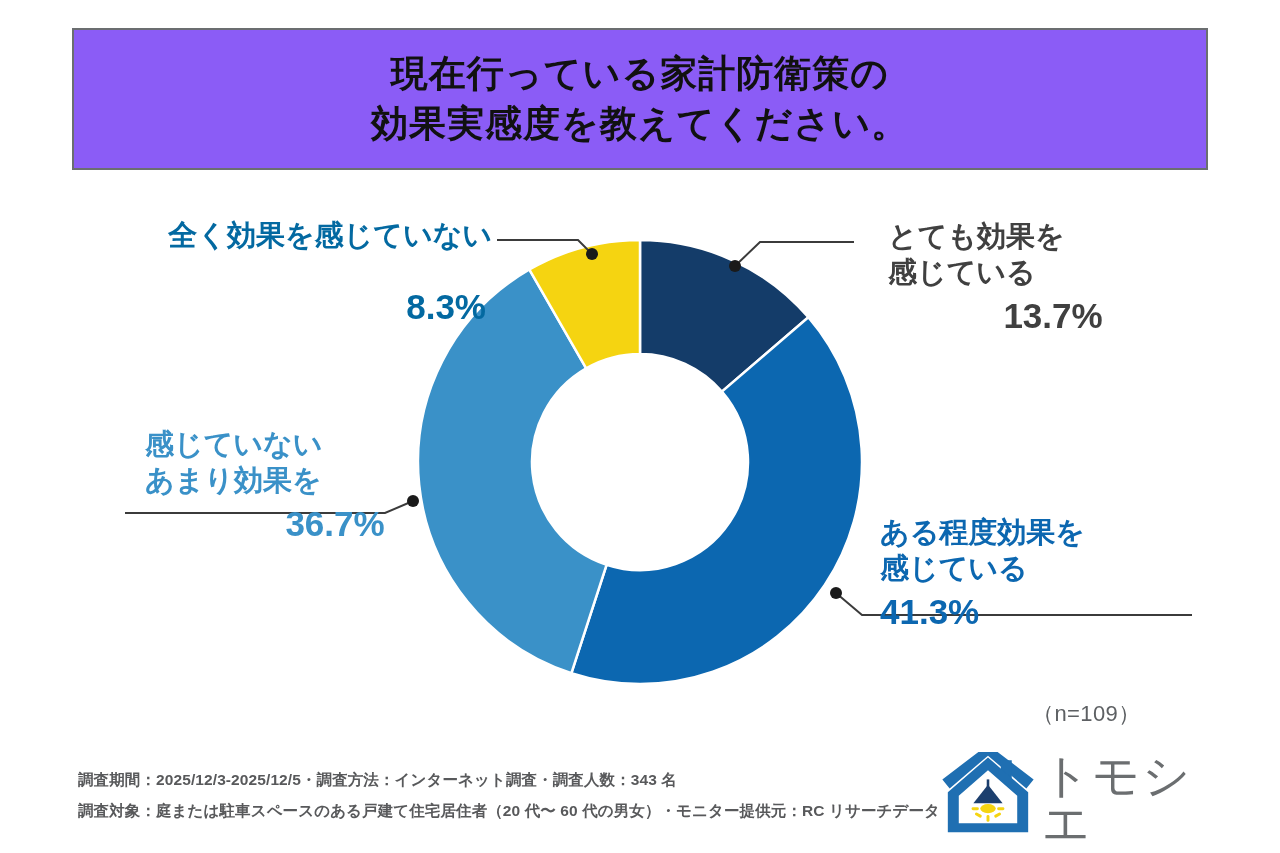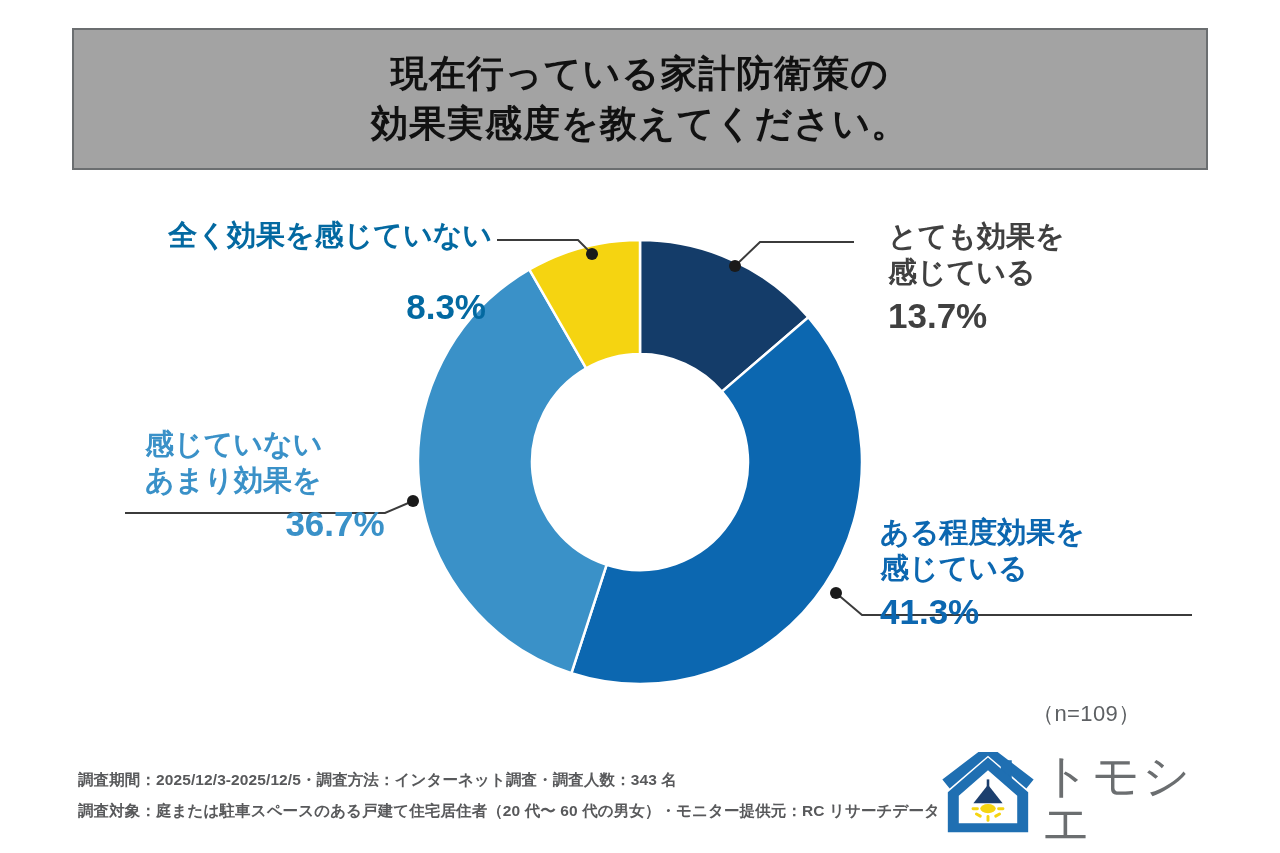--- a/index.html
+++ b/index.html
@@ -18,21 +18,21 @@
 
   
   .title-box {
     position: absolute;
     left: 72px;
     top: 28px;
     width: 1136px;
     height: 142px;
     border: 2px solid #6b6e70;
     box-sizing: border-box;
-    background: #a3a3a3;
+    background: #8b5cf6;
     display: flex;
     flex-direction: column;
     align-items: center;
     justify-content: center;
   }
   .title-line {
     font-size: 37px;
     font-weight: bold;
     letter-spacing: 1px;
     color: #111111;
@@ -71,20 +71,21 @@
   .callout .cl-text {
     font-size: 29px;
     font-weight: bold;
     display: block;
   }
   .callout .cl-pct {
     font-size: 35px;
     font-weight: bold;
     display: block;
     margin-top: 3px;
+    text-align: center;
   }
 
   .callout-none      { left: 82px;  top: 47px;  text-align: right; width: 410px; color: #0369a1; }
   .callout-little    { left: 145px; top: 256px; text-align: left;  width: 300px; color: #3a91c8; }
   .callout-very      { left: 888px; top: 48px;  text-align: left;  width: 330px; color: #404040; }
   .callout-some      { left: 880px; top: 344px; text-align: left;  width: 340px; color: #0c67b0; }
 
   .callout-none .cl-pct   { text-align: right; padding-right: 6px; margin-top: 32px; }
   .callout-little .cl-pct { text-align: center; padding-left: 80px; }
   .callout-some  .cl-pct  { text-align: left; }

